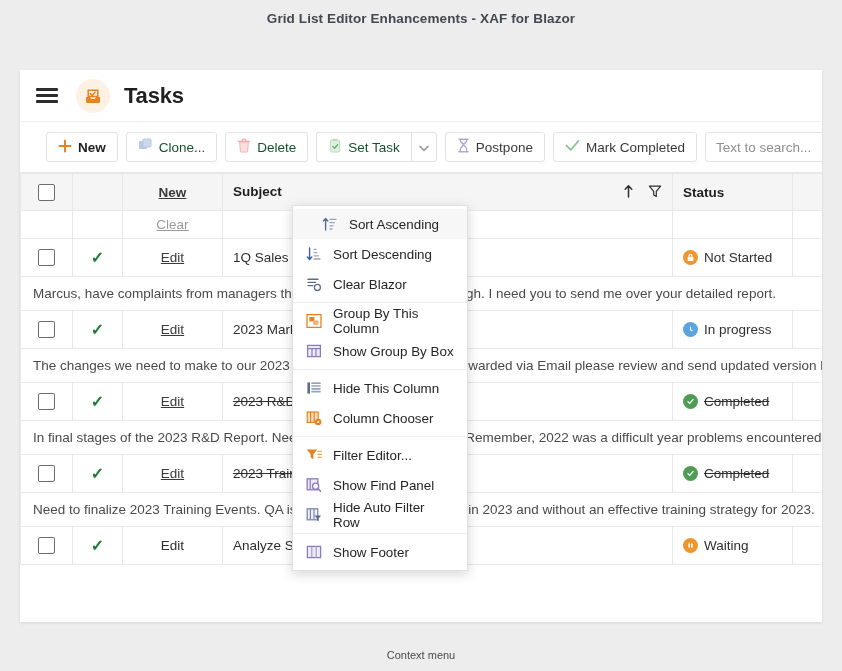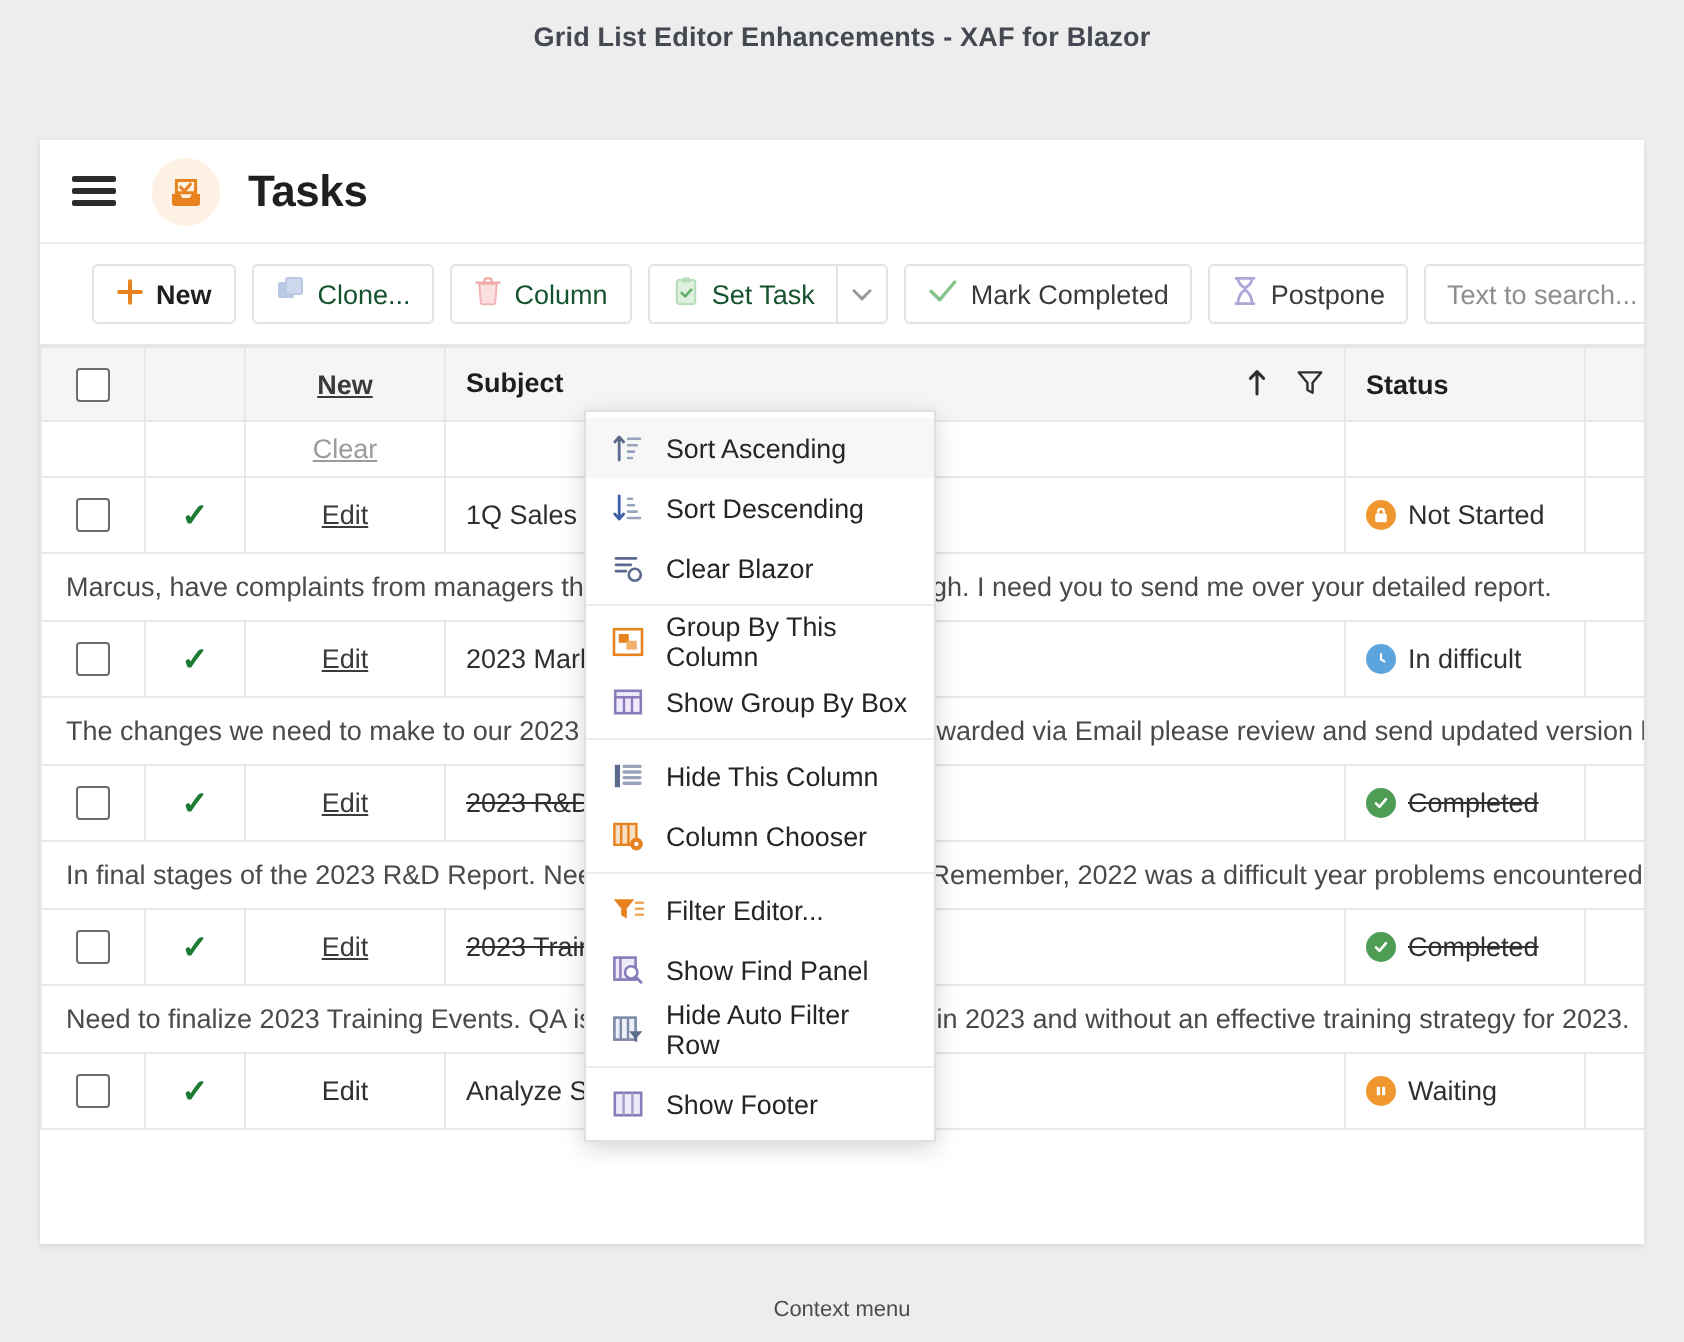--- a/index.html
+++ b/index.html
@@ -169,21 +169,21 @@
     z-index: 40;
   }
   .ctx-item {
     height: 30px;
     display: flex; align-items: center;
     padding: 0 12px;
     font-size: 13.4px;
     color: #252525;
     cursor: pointer;
   }
-  .ctx-item.hl { background: #f7f7f7; }
+  .ctx-item.hl { background: #f7f7f7; justify-content: center; }
   .ctx-item .ci {
     width: 18px; height: 18px; margin-right: 10px;
     display: flex; align-items: center; justify-content: center; flex: none;
   }
   .ctx-sep { height: 1px; background: #ededed; margin: 3px 0; }
   .fade-right {
     position: absolute; top: 70px; right: 0; width: 22px; height: 552px;
     background: linear-gradient(to right, rgba(237,237,237,0), #ededed 72%);
     z-index: 50;
   }
@@ -232,21 +232,21 @@
       <span class="lbl">Clone...</span>
     </div>
 
     <div class="tbtn disabled">
       <span>
         <svg width="14" height="15" viewBox="0 0 14 15">
           <path d="M2.6 4h8.8l-.8 9.2a1 1 0 0 1-1 .9H4.4a1 1 0 0 1-1-.9z" fill="#fbdede" stroke="#f0b5b5"></path>
           <path d="M1.3 3.3h11.4M5.2 2.2a1 1 0 0 1 1-1h1.6a1 1 0 0 1 1 1" stroke="#f0a8a8" stroke-width="1.2" fill="none" stroke-linecap="round"></path>
         </svg>
       </span>
-      <span class="lbl">Column</span>
+      <span class="lbl">Delete</span>
     </div>
 
     <div class="tbtn-split">
       <div class="tbtn disabled">
         <span>
           <svg width="14" height="15" viewBox="0 0 14 15">
             <rect x="2.4" y="2" width="9.2" height="12" rx="1.2" fill="#dff0e0" stroke="#b7ddba"></rect>
             <rect x="4.8" y=".7" width="4.4" height="2.6" rx=".8" fill="#b7ddba"></rect>
             <path d="M4.8 8.4l1.8 1.8 3-3.4" fill="none" stroke="#64ad68" stroke-width="1.3" stroke-linecap="round" stroke-linejoin="round"></path>
           </svg>
@@ -257,34 +257,34 @@
         <span>
           <svg width="10" height="7" viewBox="0 0 10 7">
               <path d="M1 1.4l4 4 4-4" stroke="#9a9a9a" stroke-width="1.5" fill="none" stroke-linecap="round"></path>
             </svg>
         </span>
       </div>
     </div>
 
     <div class="tbtn">
       <span>
+        <svg width="13" height="15" viewBox="0 0 13 15">
+          <path d="M2 1.2h9M2 13.8h9M3 1.2c0 3.6 3.5 4.2 3.5 5.3C6.5 7.6 3 8.2 3 13.8M10 1.2c0 3.6-3.5 4.2-3.5 5.3 0 1.1 3.5 1.7 3.5 7.3" stroke="#b0a5d6" stroke-width="1.4" fill="none" stroke-linecap="round"></path>
+        </svg>
+      </span>
+      <span class="lbl">Postpone</span>
+    </div>
+
+    <div class="tbtn">
+      <span>
         <svg width="15" height="13" viewBox="0 0 15 13">
           <path d="M1.5 6.6l4.3 4.3L13.4 2" stroke="#86c28a" stroke-width="1.7" fill="none" stroke-linecap="round" stroke-linejoin="round"></path>
         </svg>
       </span>
       <span class="lbl">Mark Completed</span>
-    </div>
-
-    <div class="tbtn">
-      <span>
-        <svg width="13" height="15" viewBox="0 0 13 15">
-          <path d="M2 1.2h9M2 13.8h9M3 1.2c0 3.6 3.5 4.2 3.5 5.3C6.5 7.6 3 8.2 3 13.8M10 1.2c0 3.6-3.5 4.2-3.5 5.3 0 1.1 3.5 1.7 3.5 7.3" stroke="#b0a5d6" stroke-width="1.4" fill="none" stroke-linecap="round"></path>
-        </svg>
-      </span>
-      <span class="lbl">Postpone</span>
     </div>
 
     <div class="search-box">
       <input type="text" placeholder="Text to search..." style="">
     </div>
   </div>
 
   <div class="grid">
     <table class="grid-table">
       <thead>
@@ -356,21 +356,21 @@
           <td class="col-mark"><span class="checkmark">✓</span></td>
           <td class="col-edit"><span class="link">Edit</span></td>
           <td class="col-subject">2023 Marketing Plan</td>
           <td class="col-status">
             <span class="status-cell">
               <span class="sdot" style="background:#5ba4dd">
                 <svg width="9" height="9" viewBox="0 0 9 9">
                     <path d="M4.5 2.1v2.6l1.7 1" stroke="#fff" stroke-width="1.1" fill="none" stroke-linecap="round"></path>
                   </svg>
               </span>
-              <span>In difficult</span>
+              <span>In progress</span>
             </span>
           </td>
           <td class="col-tail"></td>
         </tr>
         <tr class="detail-row">
           <td colspan="6">The changes we need to make to our 2023 marketing plan have been forwarded via Email please review and send updated version back.</td>
         </tr>
 
         <tr class="data-row">
           <td class="col-check"><span class="cbox"></span></td>

